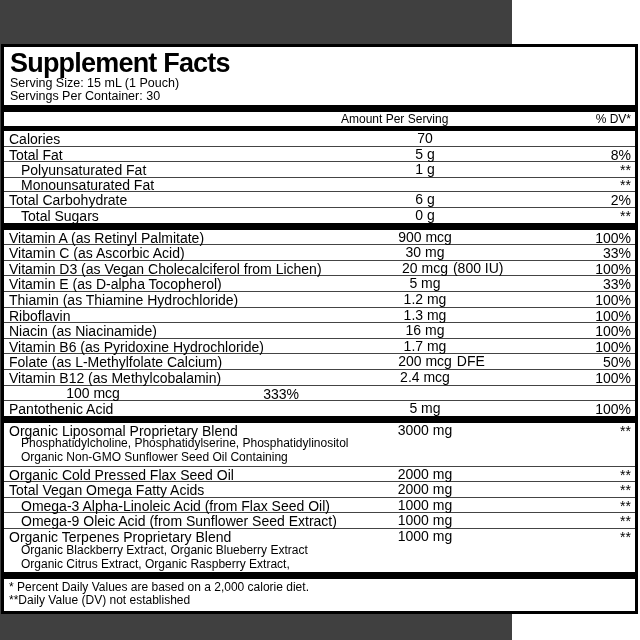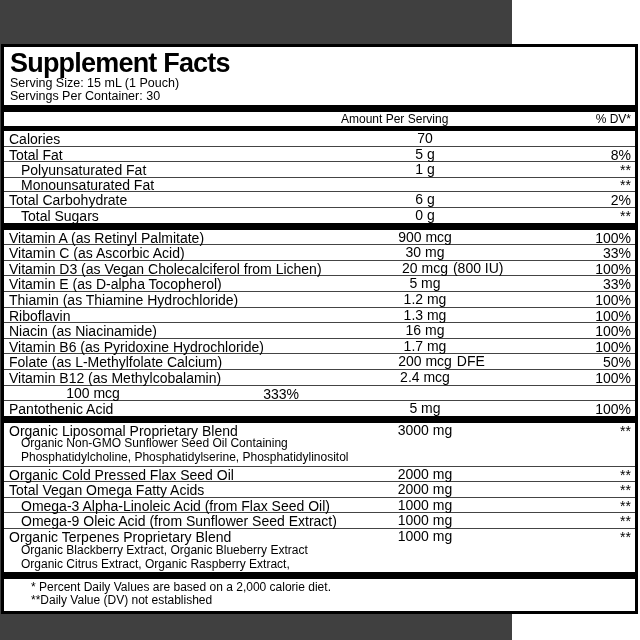--- a/index.html
+++ b/index.html
@@ -28,21 +28,21 @@
     padding:1px 4px 0 5px;font-size:14px;line-height:12.6px;
   }
   .row .name{flex:1 1 auto;white-space:nowrap;overflow:visible;}
   .row.indent .name{padding-left:12px;}
   .row.bold .name{font-weight:normal;}
   .row .acell{flex:0 0 170px;position:relative;height:12px;}
   .amt-wrap{position:absolute;left:84px;transform:translateX(-50%);white-space:nowrap;}
   .sfx{position:absolute;left:100%;padding-left:5px;white-space:nowrap;}
   .row .dv{flex:0 0 120px;text-align:right;white-space:nowrap;}
   .desc{padding:0 4px 1px 17px;font-size:12px;line-height:13.2px;white-space:nowrap;}
-  .footnotes{padding:2px 5px 4px 5px;font-size:12px;line-height:13px;margin-left:22px;}
+  .footnotes{padding:2px 5px 4px 5px;font-size:12px;line-height:13px;}
 </style>
 </head>
 <body>
 
 <div class="page">
   <div class="facts-box">
 
     <div class="hdr">
       <div class="title">Supplement Facts</div>
       <div class="serv">Serving Size: 15 mL (1 Pouch)</div>
@@ -189,22 +189,22 @@
         </div>
         <div class="bar"></div>
         <div class="section">
           <div class="row bold">
             <span class="name">Organic Liposomal Proprietary Blend</span>
             <span class="acell">
               <span class="amt-wrap"><span class="amt">3000 mg</span><span class="sfx"></span></span>
             </span>
             <span class="dv">**</span>
           </div>
+          <div class="desc">Phosphatidylcholine, Phosphatidylserine, Phosphatidylinositol</div>
           <div class="desc">Organic Non-GMO Sunflower Seed Oil Containing</div>
-          <div class="desc">Phosphatidylcholine, Phosphatidylserine, Phosphatidylinositol</div>
           <div class="row">
             <span class="name">Organic Cold Pressed Flax Seed Oil</span>
             <span class="acell">
               <span class="amt-wrap"><span class="amt">2000 mg</span><span class="sfx"></span></span>
             </span>
             <span class="dv">**</span>
           </div>
           <div class="row bold">
             <span class="name">Total Vegan Omega Fatty Acids</span>
             <span class="acell">

